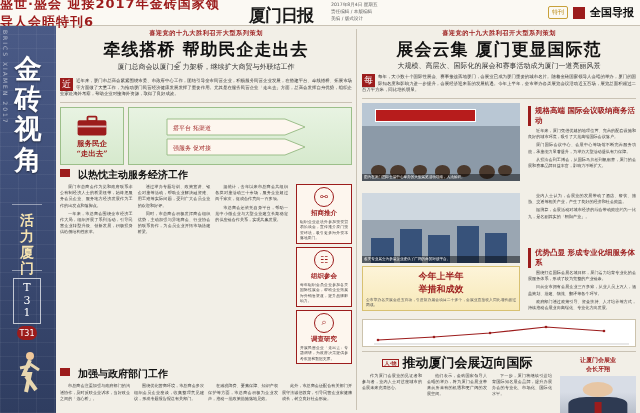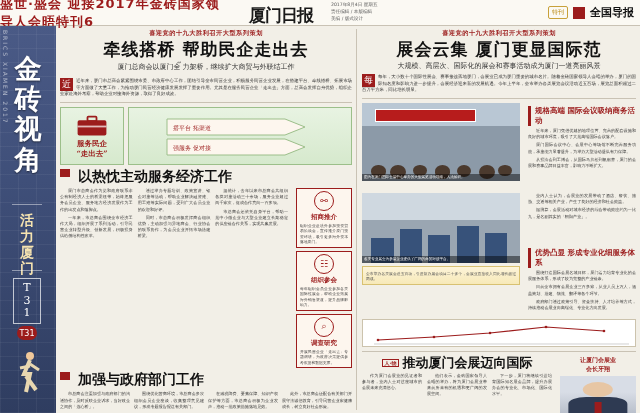--- a/index.html
+++ b/index.html
@@ -150,21 +150,21 @@
   .lede .mark {
     display: inline-block; width: 13px; height: 13px; background: #9c1c1c;
     color: #fff; font-size: 9px; text-align: center; line-height: 13px;
     float: left; margin: 0 3px 0 0;
     font-family: "DejaVu Serif", serif;
   }
   .rule { height: 1px; background: #c9c2b4; margin: 4px 0; }
 
   .subhead {
     font-family: "DejaVu Serif", serif; font-weight: bold;
-    font-size: 14px; color: #111; margin: 3px 0 2px;
+    font-size: 10px; color: #111; margin: 3px 0 2px;
     padding-left: 18px; position: relative;
   }
   .subhead::before {
     content: ""; position: absolute; left: 0; top: 1px;
     width: 10px; height: 8px; background: #9c1c1c;
   }
   .subhead-r {
     font-family: "DejaVu Serif", serif; font-weight: bold;
     font-size: 7.5px; color: #9c1c1c; margin: 3px 0 2px;
     border-left: 3px solid #9c1c1c; padding-left: 4px;
@@ -449,20 +449,22 @@
         <div style="flex:0 0 158px">
           <div class="photo ph-booth" style="height:70px">
             <div class="bar" style="left:6%;width:14%;height:36%"></div>
             <div class="bar" style="left:24%;width:14%;height:48%"></div>
             <div class="bar" style="left:42%;width:14%;height:40%"></div>
             <div class="bar" style="left:60%;width:14%;height:52%"></div>
             <div class="bar" style="left:78%;width:14%;height:42%"></div>
             <div class="cap">各类专业展会为参展企业提供了广阔的商贸对接平台。</div>
           </div>
           <div class="yellowpanel" style="margin-top:3px;text-align:center">
+            <div class="redtitle" style="font-size:9px;white-space:pre-line">今年上半年
+举措和成效</div>
             <div class="b" style="font-size:3.8px;color:#555;margin-top:1px;text-align:justify">全市举办各类展会近五百场，引进新办展会项目二十多个，会展业直接收入同比增长超过两成。</div>
           </div>
         </div>
         <div style="flex:1 1 auto;margin-left:4px">
           <div class="body" style="height:52px;overflow:hidden">
             <p>业内人士认为，会展业的发展带动了酒店、餐饮、旅游、交通等相关产业，产生了良好的经济和社会效益。</p>
             <p>据测算，会展活动对城市经济的综合带动效应约为一比九，是名副其实的「朝阳产业」。</p>
           </div>
           <div class="subhead-r">优势凸显 形成专业化细服务体系</div>
           <div class="body" style="height:46px;overflow:hidden">

